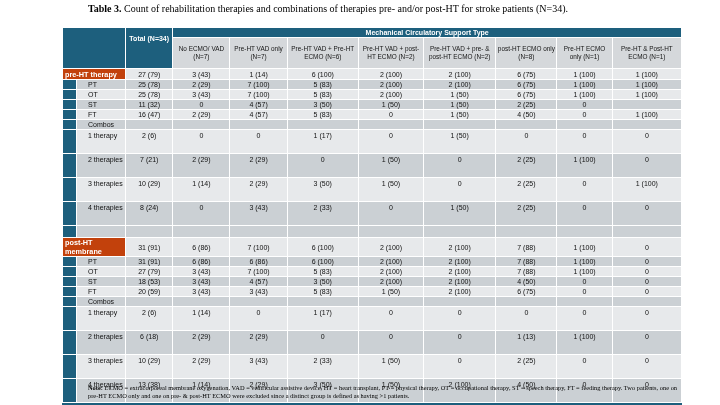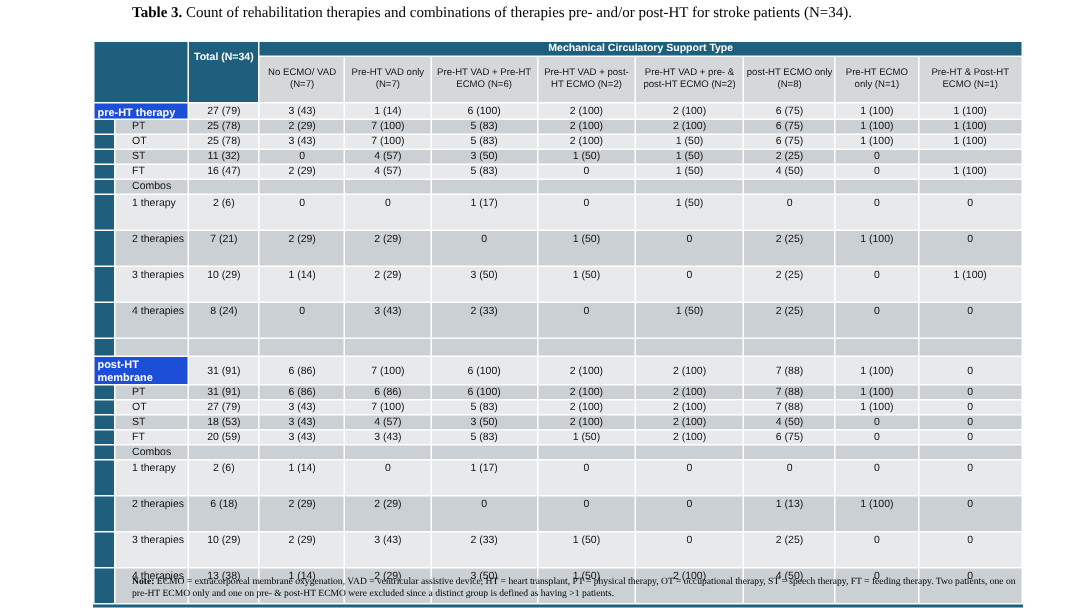--- a/index.html
+++ b/index.html
@@ -29,21 +29,21 @@
     background:#1d5f7d;color:#fff;font-weight:bold;font-size:7px;
     height:9px;text-align:center;line-height:1.1;
   }
   th.colhdr{
     background:#d5d8db;color:#141414;font-size:6.4px;line-height:1.18;
     text-align:center;vertical-align:middle;height:28px;padding:1px 1px;
   }
   
   td.band{background:#1d5f7d;}
   td.seclabel{
-    background:#1d4ed8;color:#fff;font-weight:bold;font-size:7.3px;
+    background:#c2410c;color:#fff;font-weight:bold;font-size:7.3px;
     text-align:left;padding-left:2px;vertical-align:middle;
   }
   td.sublabel{
     font-size:7px;text-align:left;padding-left:11px;vertical-align:middle;
   }
   td.val{font-size:7px;text-align:center;vertical-align:middle;}
   tr.s-light td.sublabel, tr.s-light td.val{background:#e7e9eb;}
   tr.s-dark  td.sublabel, tr.s-dark  td.val{background:#cbd0d4;}
   tr.r-section td{height:10px;}
   tr.r-sub td{height:9px;}

